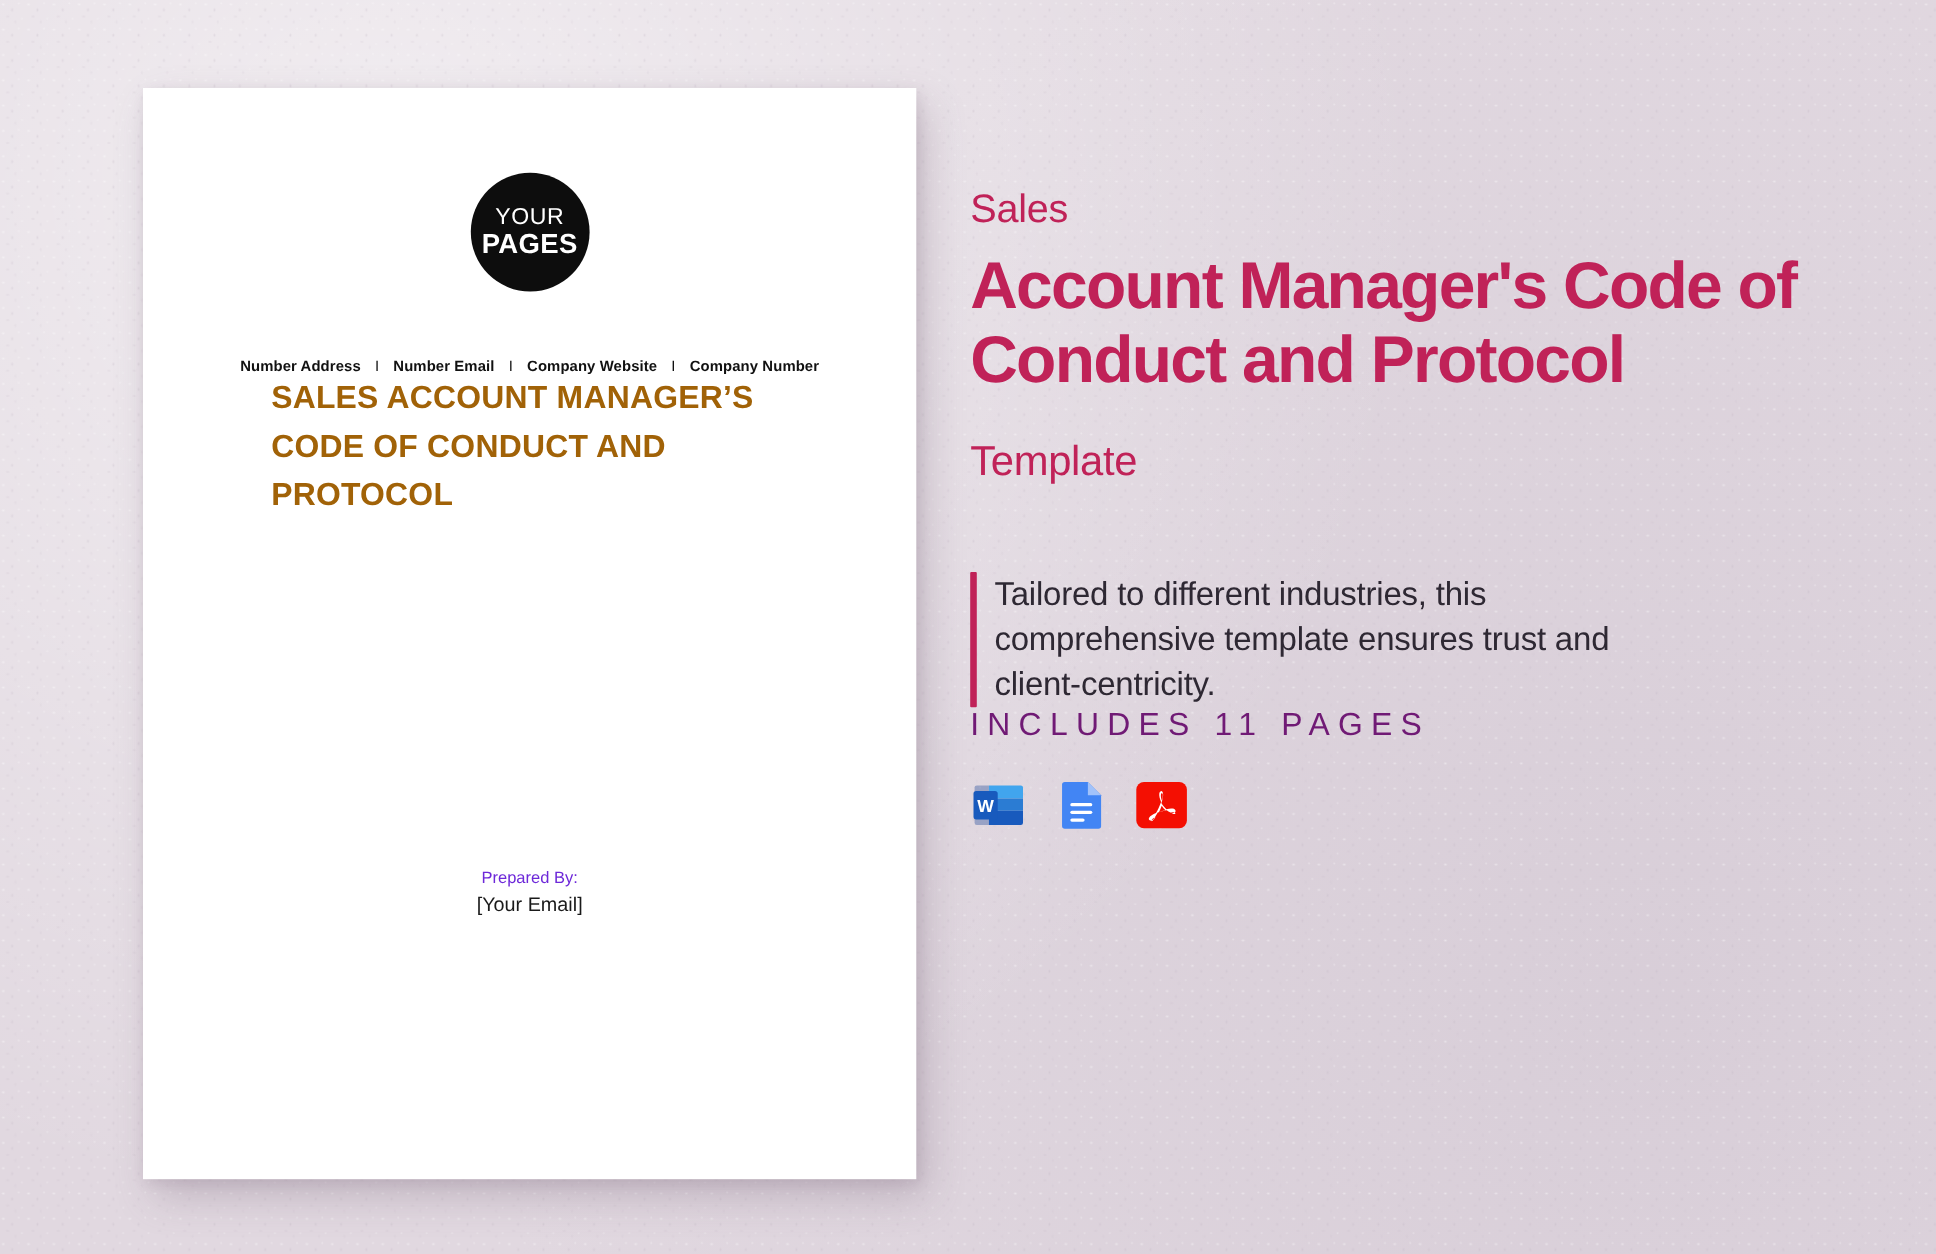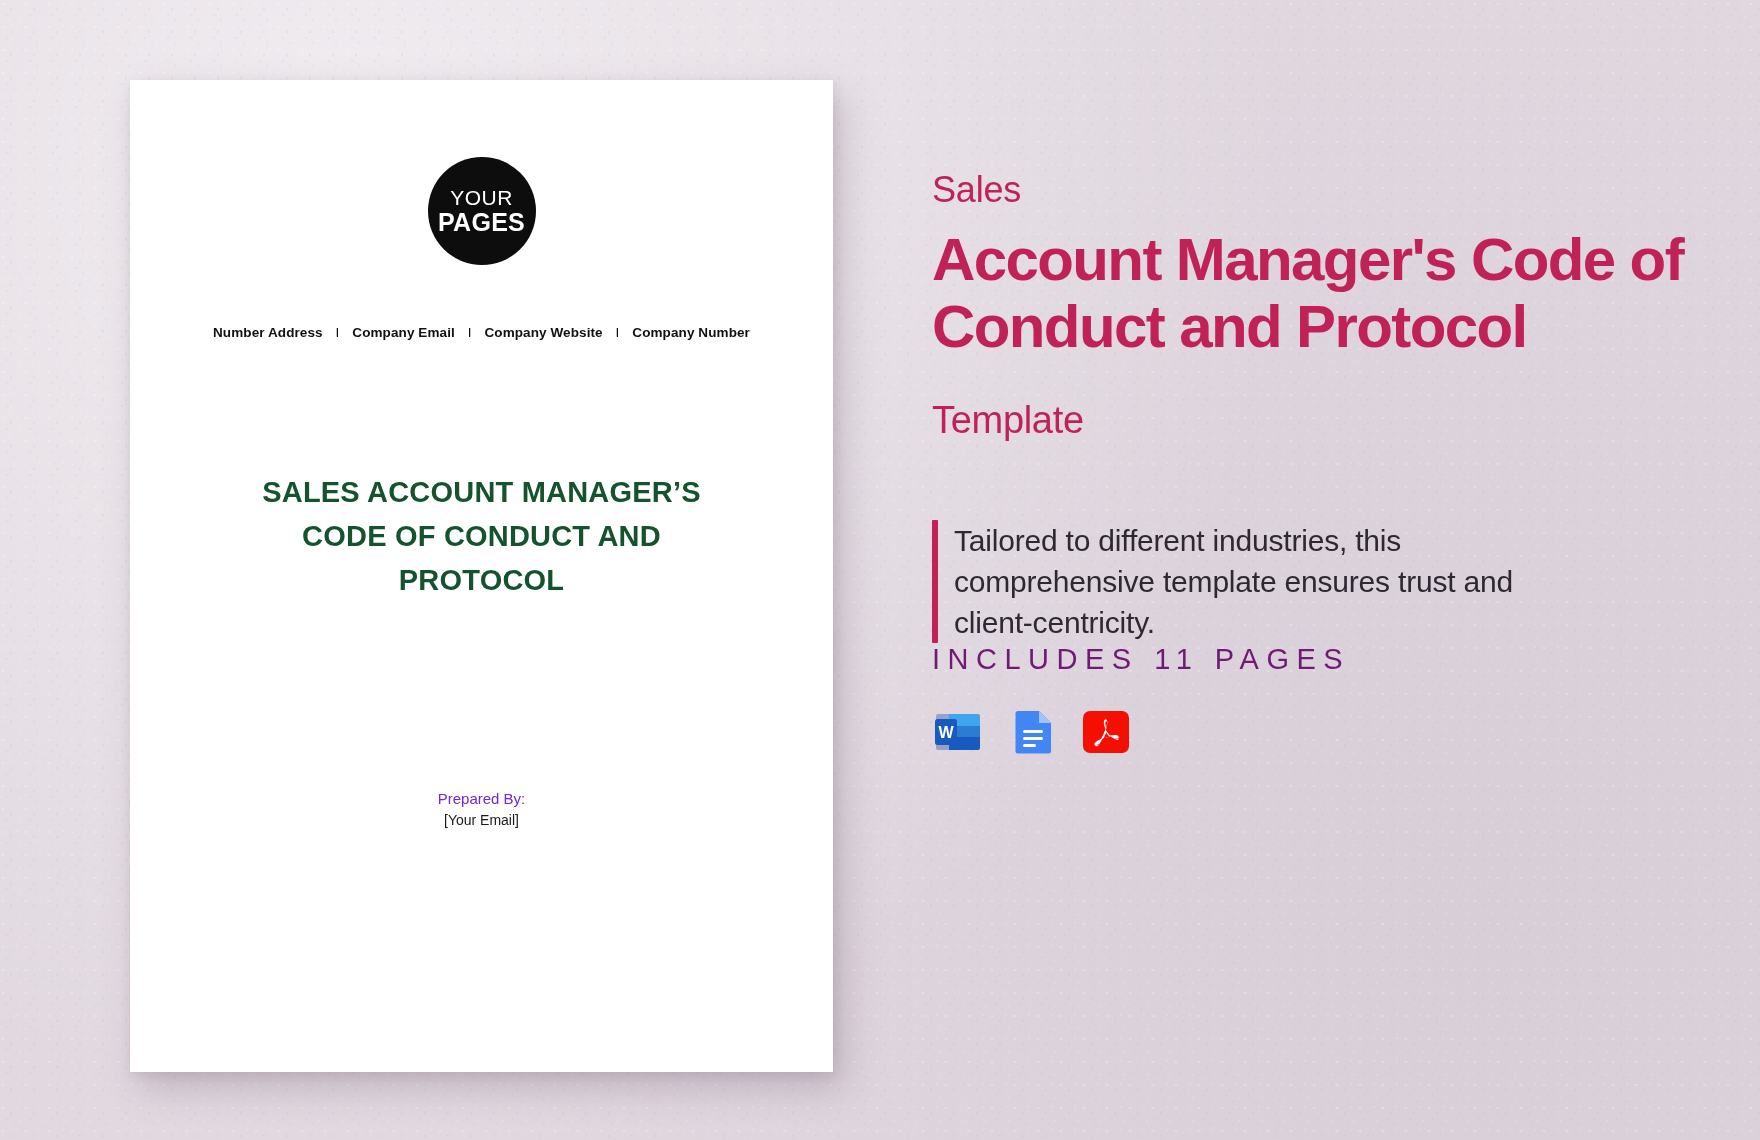--- a/index.html
+++ b/index.html
@@ -89,28 +89,27 @@
     letter-spacing: 0.1px;
     white-space: nowrap;
   }
   .company-line .sep {
     display: inline-block;
     padding: 0 9px;
     font-weight: 500;
   }
 
   .doc-title {
-    margin-top: 130px;
     width: 470px;
-    text-align: center;
+    text-align: left;
     font-size: 29px;
     font-weight: 700;
     line-height: 1.52;
     letter-spacing: 0.2px;
-    color: #14532d;
+    color: #a16207;
   }
 
   .prepared-block {
     position: absolute;
     left: 0;
     right: 0;
     top: 710px;
     text-align: center;
   }
   .prepared-label {
@@ -119,29 +118,29 @@
     font-weight: 400;
   }
   .prepared-name {
     margin-top: 34px;
     font-size: 16px;
     font-weight: 700;
     color: #111111;
   }
   .prepared-email {
     margin-top: 5px;
-    font-size: 14px;
+    font-size: 18px;
     font-weight: 400;
     color: #1a1a1a;
   }
 
   
   #info-panel {
     position: absolute;
-    left: 932px;
+    left: 882px;
     top: 170px;
     width: 770px;
     z-index: 3;
   }
 
   .eyebrow {
     font-size: 36px;
     font-weight: 400;
     color: #c02258;
     line-height: 1.1;
@@ -218,21 +217,21 @@
 <div id="doc-page">
 
   <div class="logo-circle">
     <span class="logo-top">YOUR</span>
     <span class="logo-bottom">PAGES</span>
   </div>
 
   <div class="company-line">
     <span>Number Address</span>
     <span class="sep">I</span>
-    <span>Company Email</span>
+    <span>Number Email</span>
     <span class="sep">I</span>
     <span>Company Website</span>
     <span class="sep">I</span>
     <span>Company Number</span>
   </div>
 
   <div class="doc-title">SALES ACCOUNT MANAGER’S CODE OF CONDUCT AND PROTOCOL</div>
 
   <div class="prepared-block">
     <div class="prepared-label">Prepared By:</div>

